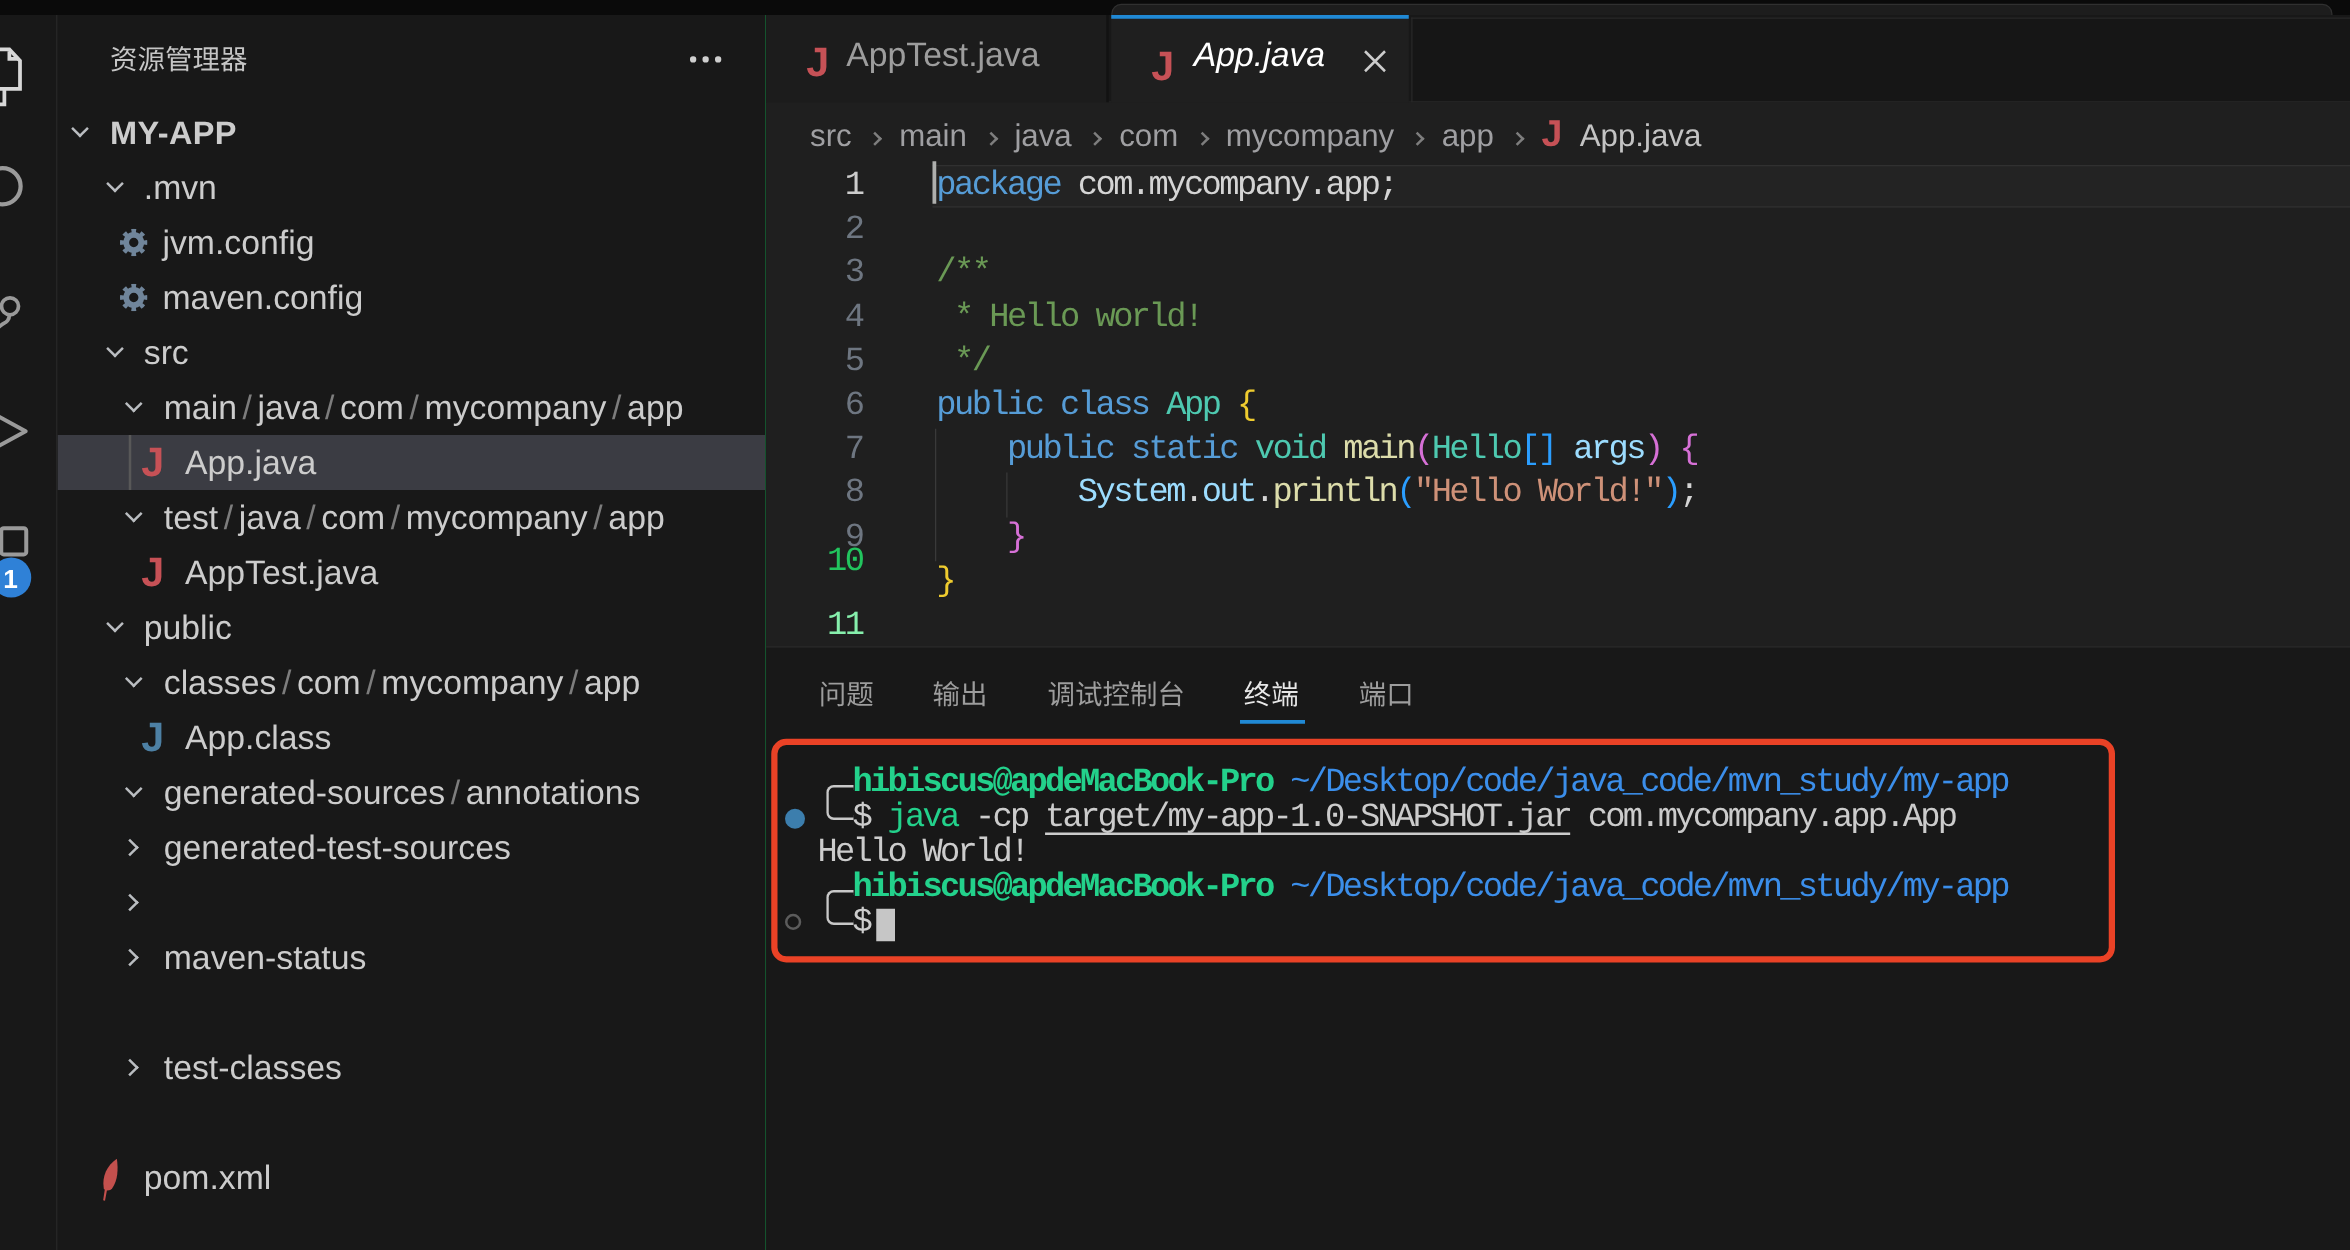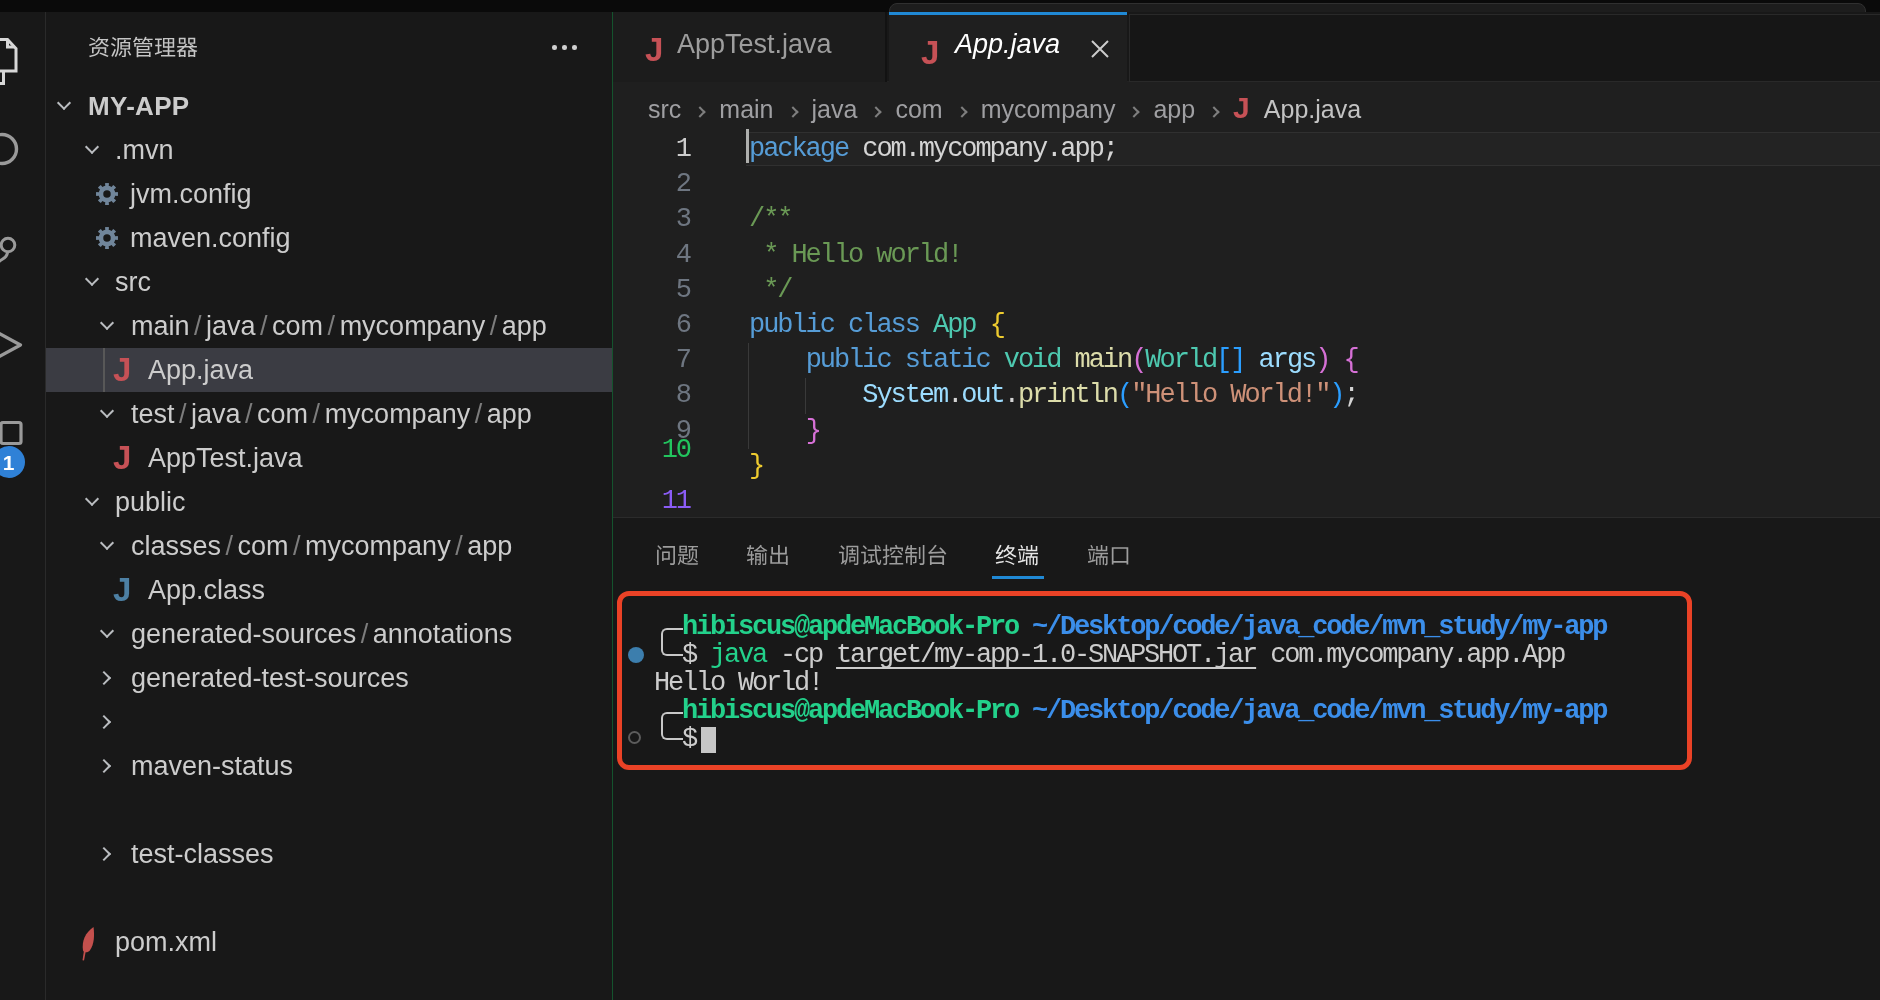--- a/index.html
+++ b/index.html
@@ -32,21 +32,21 @@
 .cline{position:absolute;left:133px;top:4px;width:1134px;height:34px;background:#232323;border-top:1px solid #303030;border-bottom:1px solid #303030}
 .mono{font-family:"Liberation Mono",monospace;font-size:27px;letter-spacing:-2.05px}
 .num{position:absolute;left:0;width:77px;height:35.2px;line-height:35.2px;text-align:right;color:#6e7681}
 .code{position:absolute;left:136px;height:35.2px;line-height:35.2px;white-space:pre;color:#d4d4d4}
 .guide{position:absolute;width:1.5px;background:#393939}
 .k{color:#569cd6}.t{color:#4ec9b0}.c{color:#6a9955}.f{color:#dcdcaa}.m{color:#d670d6}.y{color:#eecb2f}.bb{color:#2b9eff}.v{color:#9cdcfe}.s{color:#ce9178}
 .panel{position:absolute;left:0;top:505px;width:1267px;height:483px;background:#181818;border-top:1px solid #2b2b2b}
 .ptab{position:absolute;top:26px;color:#9d9d9d}
 .term{position:absolute;font-family:"Liberation Mono",monospace;font-size:27px;letter-spacing:-2.2px;height:28px;line-height:28px;white-space:pre;color:#cccccc}
 .tg{color:#23d18b;font-weight:700}
-.tb{color:#3b8eea;font-weight:700}
+.tb{color:#3b8eea;font-weight:400}
 .tj{color:#23d18b}
 .tu{text-decoration:underline;text-underline-offset:5px;text-decoration-skip-ink:none;text-decoration-thickness:2px}
 .brk{position:absolute;width:22px;height:28px;border:2.6px solid #c8c8c8;border-right:none;border-radius:6px 0 0 6px}
 .redbox{position:absolute;left:4px;top:72.5px;width:1075px;height:179px;border:5px solid #ea4226;border-radius:12px;z-index:5}
 </style></head>
 <body>
 <svg width="0" height="0" style="position:absolute">
     <defs>
 <path id="g8d44" transform="scale(1,-1)" d="M85 752C158 725 249 678 294 643L334 701C287 736 195 779 123 804ZM49 495 71 426C151 453 254 486 351 519L339 585C231 550 123 516 49 495ZM182 372V93H256V302H752V100H830V372ZM473 273C444 107 367 19 50 -20C62 -36 78 -64 83 -82C421 -34 513 73 547 273ZM516 75C641 34 807 -32 891 -76L935 -14C848 30 681 92 557 130ZM484 836C458 766 407 682 325 621C342 612 366 590 378 574C421 609 455 648 484 689H602C571 584 505 492 326 444C340 432 359 407 366 390C504 431 584 497 632 578C695 493 792 428 904 397C914 416 934 442 949 456C825 483 716 550 661 636C667 653 673 671 678 689H827C812 656 795 623 781 600L846 581C871 620 901 681 927 736L872 751L860 747H519C534 773 546 800 556 826Z"></path>
 <path id="g6e90" transform="scale(1,-1)" d="M537 407H843V319H537ZM537 549H843V463H537ZM505 205C475 138 431 68 385 19C402 9 431 -9 445 -20C489 32 539 113 572 186ZM788 188C828 124 876 40 898 -10L967 21C943 69 893 152 853 213ZM87 777C142 742 217 693 254 662L299 722C260 751 185 797 131 829ZM38 507C94 476 169 428 207 400L251 460C212 488 136 531 81 560ZM59 -24 126 -66C174 28 230 152 271 258L211 300C166 186 103 54 59 -24ZM338 791V517C338 352 327 125 214 -36C231 -44 263 -63 276 -76C395 92 411 342 411 517V723H951V791ZM650 709C644 680 632 639 621 607H469V261H649V0C649 -11 645 -15 633 -16C620 -16 576 -16 529 -15C538 -34 547 -61 550 -79C616 -80 660 -80 687 -69C714 -58 721 -39 721 -2V261H913V607H694C707 633 720 663 733 692Z"></path>
@@ -205,27 +205,27 @@
 <div class="num mono" style="top:4.0px;color:#cccccc">1</div>
 <div class="num mono" style="top:39.2px;color:#6e7681">2</div>
 <div class="num mono" style="top:74.4px;color:#6e7681">3</div>
 <div class="num mono" style="top:109.6px;color:#6e7681">4</div>
 <div class="num mono" style="top:144.8px;color:#6e7681">5</div>
 <div class="num mono" style="top:180.0px;color:#6e7681">6</div>
 <div class="num mono" style="top:215.2px;color:#6e7681">7</div>
 <div class="num mono" style="top:250.4px;color:#6e7681">8</div>
 <div class="num mono" style="top:285.6px;color:#6e7681">9</div>
 <div class="num mono" style="top:305px;color:#22c55e">10</div>
-<div class="num mono" style="top:356.0px;color:#8b5cf6">11</div>
+<div class="num mono" style="top:356.0px;color:#86efac">11</div>
 <div class="code mono" style="top:4.0px"><span class="k">package</span> com.mycompany.app;</div>
 <div class="code mono" style="top:74.4px"><span class="c">/**</span></div>
 <div class="code mono" style="top:109.6px"><span class="c"> * Hello world!</span></div>
 <div class="code mono" style="top:144.8px"><span class="c"> */</span></div>
 <div class="code mono" style="top:180.0px"><span class="k">public</span> <span class="k">class</span> <span class="t">App</span> <span class="y">{</span></div>
-<div class="code mono" style="top:215.2px">    <span class="k">public</span> <span class="k">static</span> <span class="t">void</span> <span class="f">main</span><span class="m">(</span><span class="t">World</span><span class="bb">[]</span> <span class="v">args</span><span class="m">)</span> <span class="m">{</span></div>
+<div class="code mono" style="top:215.2px">    <span class="k">public</span> <span class="k">static</span> <span class="t">void</span> <span class="f">main</span><span class="m">(</span><span class="t">Hello</span><span class="bb">[]</span> <span class="v">args</span><span class="m">)</span> <span class="m">{</span></div>
 <div class="code mono" style="top:250.4px">        <span class="v">System</span>.<span class="v">out</span>.<span class="f">println</span><span class="bb">(</span><span class="s">"Hello World!"</span><span class="bb">)</span>;</div>
 <div class="code mono" style="top:285.6px">    <span class="m">}</span></div>
 <div class="code mono" style="top:320.8px"><span class="y">}</span></div>
 <div class="guide" style="left:134.5px;top:215.2px;height:105.6px"></div>
 <div class="guide" style="left:191.5px;top:250.4px;height:35.2px"></div>
 </div>
 <div class="panel">
 <div class="ptab" style="left:42px;color:#9d9d9d"><svg class="cj" style="width:22px;height:22px" viewBox="0 -880 1000 1000">
           <use href="#g95ee"></use>
         </svg><svg class="cj" style="width:22px;height:22px" viewBox="0 -880 1000 1000">

